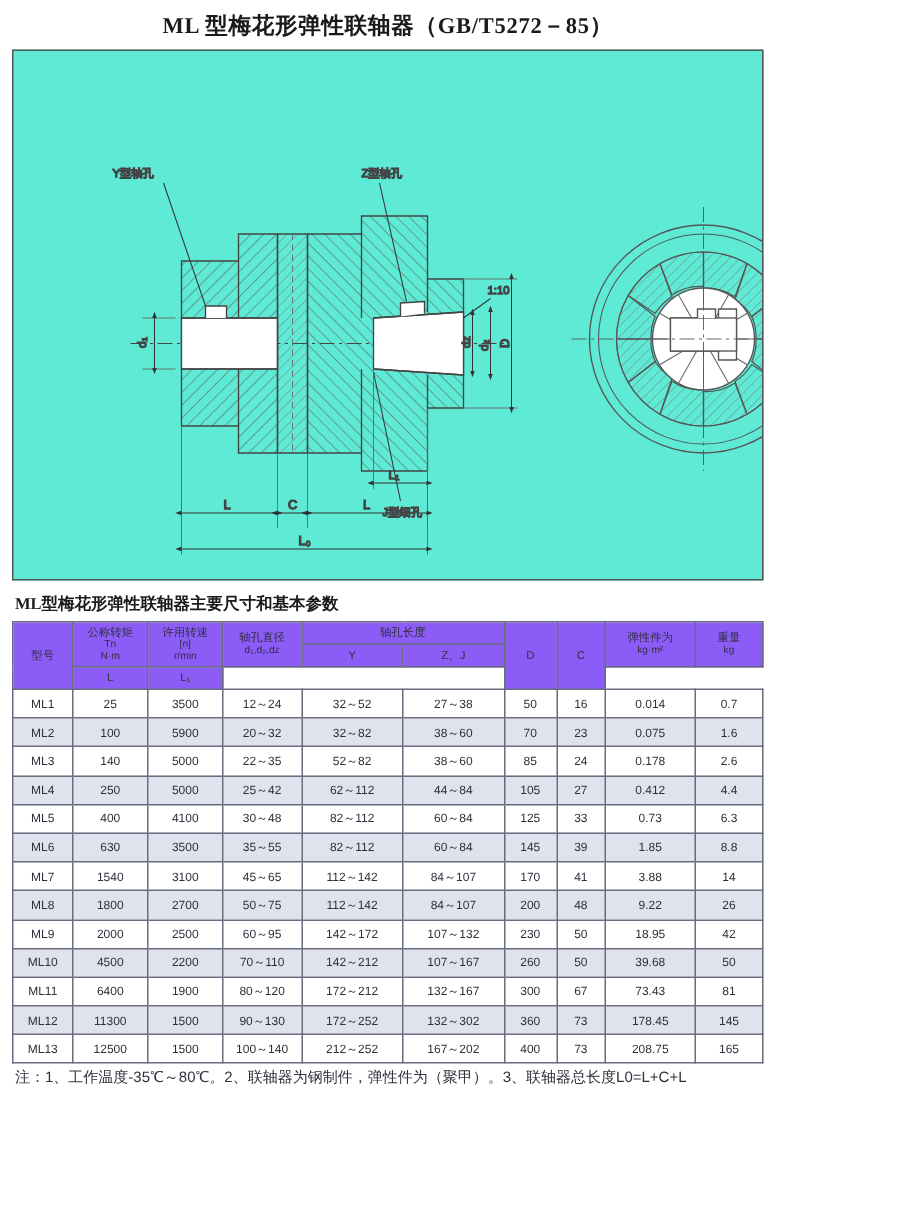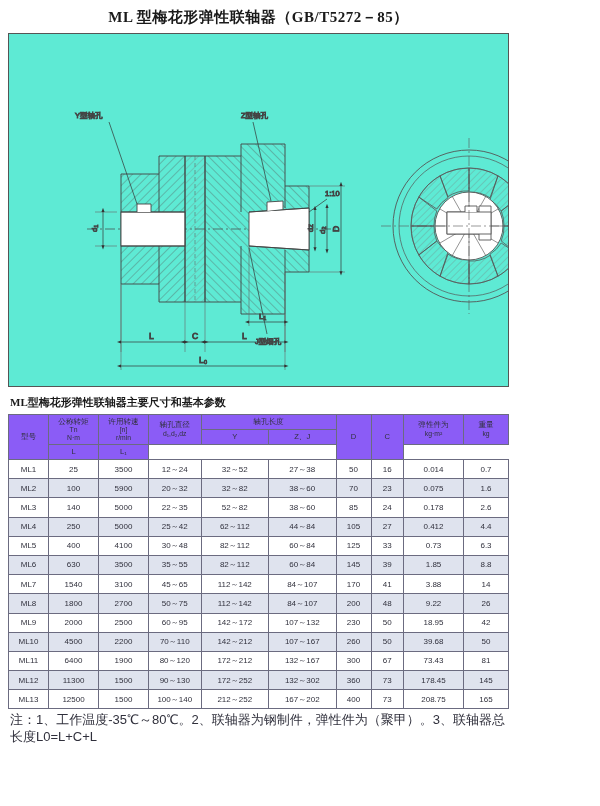--- a/index.html
+++ b/index.html
@@ -68,21 +68,21 @@
     font-weight: normal;
     font-size: 7.6px;
     height: 14px;
   }
   table.spec tbody td { height: 18.2px; font-size: 8px; }
   table.spec tbody tr:nth-child(even) td { background: #dfe3ee; }
   table.spec tbody tr:nth-child(odd) td { background: #ffffff; }
   td.model { font-size: 8px; }
   .unit { font-size: 6.8px; display: block; line-height: 1.1; }
   .note {
-    font-size: 13px;
+    font-size: 10px;
     font-family: "Liberation Sans", sans-serif;
     padding: 3px 2px 0 2px;
     color: #30303c;
     line-height: 1.3;
   }
   text { font-family: "Liberation Sans", sans-serif; }
 </style>
 </head>
 <body>
 

